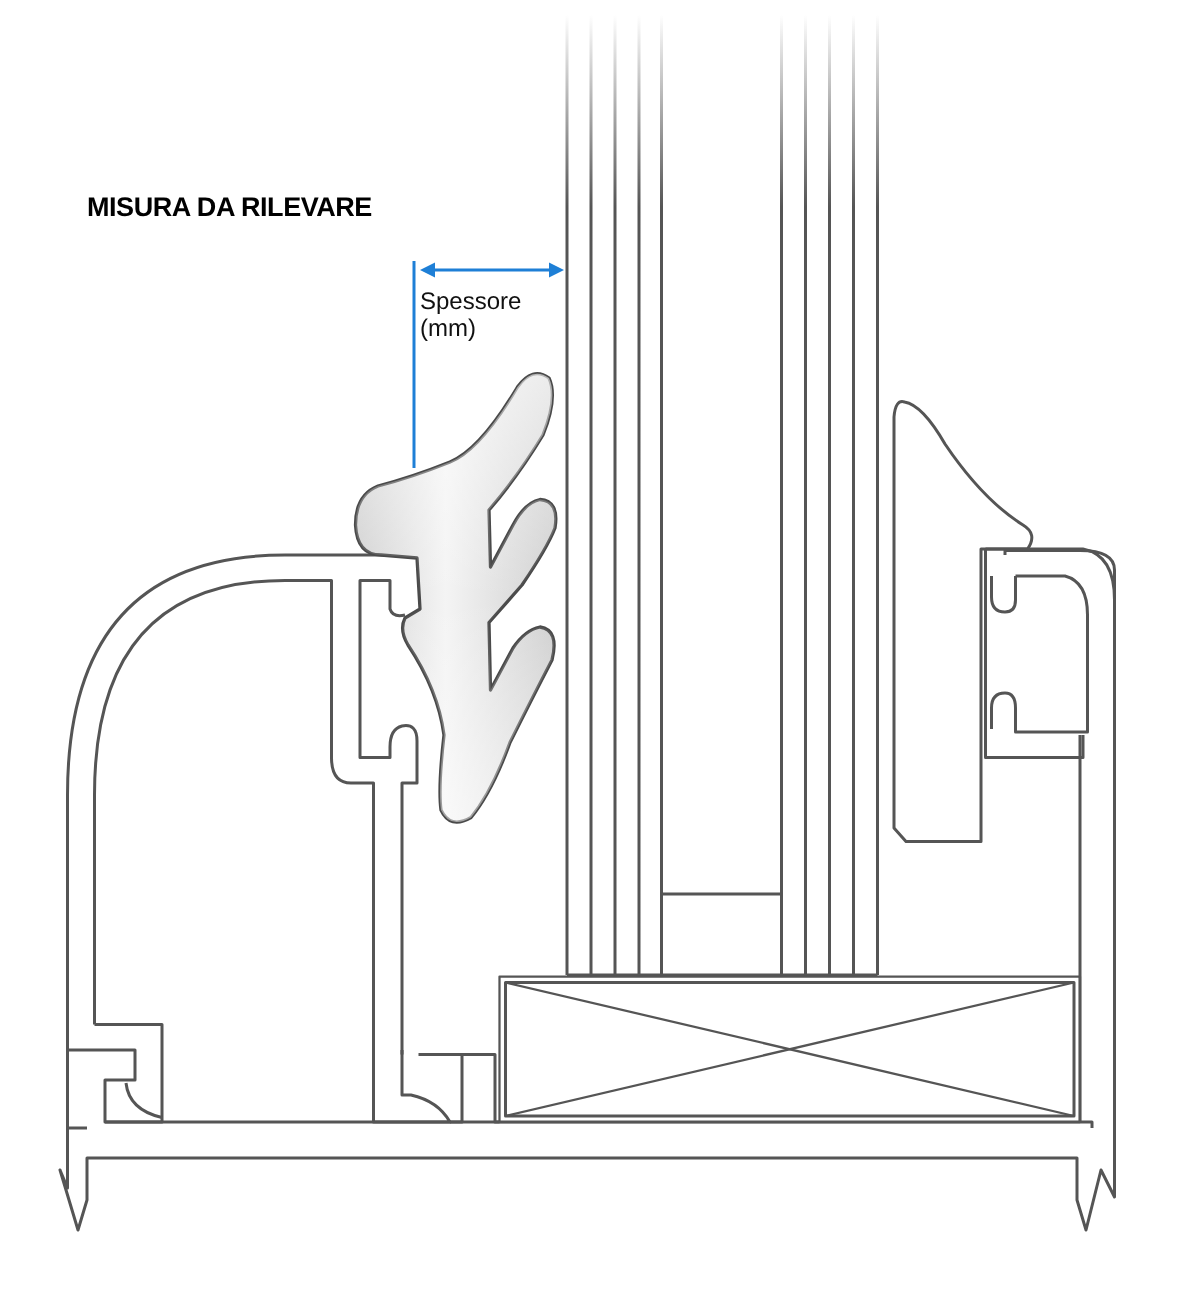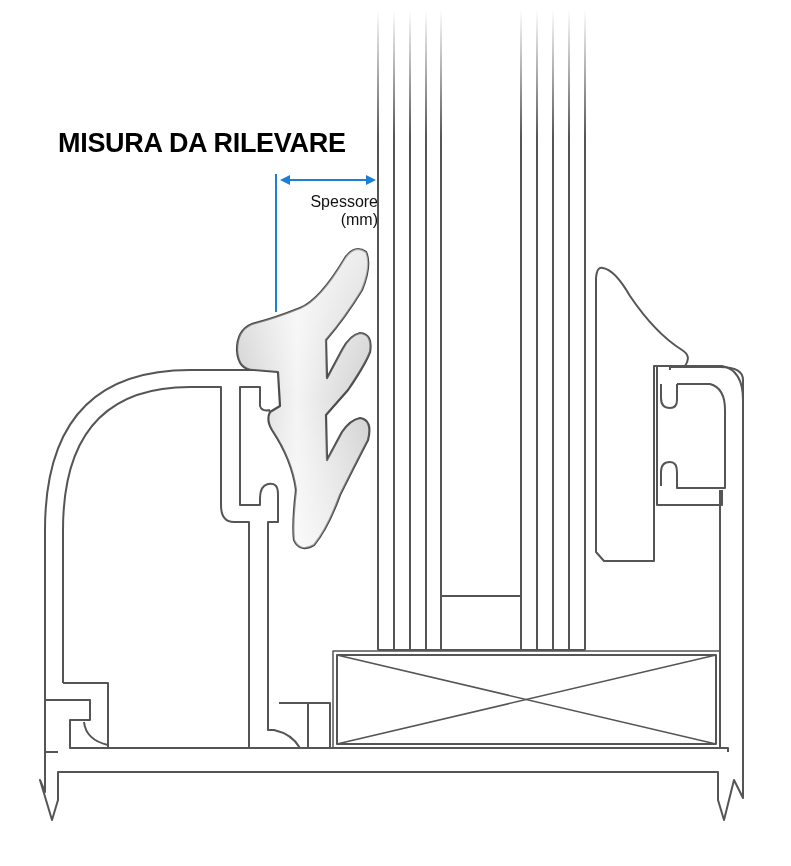--- a/index.html
+++ b/index.html
@@ -1,25 +1,25 @@
 <!DOCTYPE html>
 <html><head>
 <meta charset="utf-8">
 <style>
   html, body { margin: 0; padding: 0; background: #ffffff; }
   body { width: 791px; height: 866px; position: relative; overflow: hidden; }
   .title {
     position: absolute; left: 58px; top: 128px;
     font-family: "Liberation Sans", sans-serif; font-weight: bold;
-    font-size: 27px; color: #000; letter-spacing: -0.3px; white-space: nowrap;
+    font-size: 18px; color: #000; letter-spacing: -0.3px; white-space: nowrap;
   }
   .label {
     position: absolute; left: 280px; top: 193px; width: 98px;
     font-family: "Liberation Sans", sans-serif; font-size: 16px; line-height: 18px;
-    color: #111; text-align: right;
+    color: #111; text-align: left;
   }
   svg { position: absolute; left: 0; top: 0; }
   .ln { fill: none; stroke: #555; stroke-width: 2; stroke-linejoin: round; }
 </style>
 </head>
 <body>
 
 <div class="title">MISURA DA RILEVARE</div>
 <div class="label">
   <div>Spessore</div>

